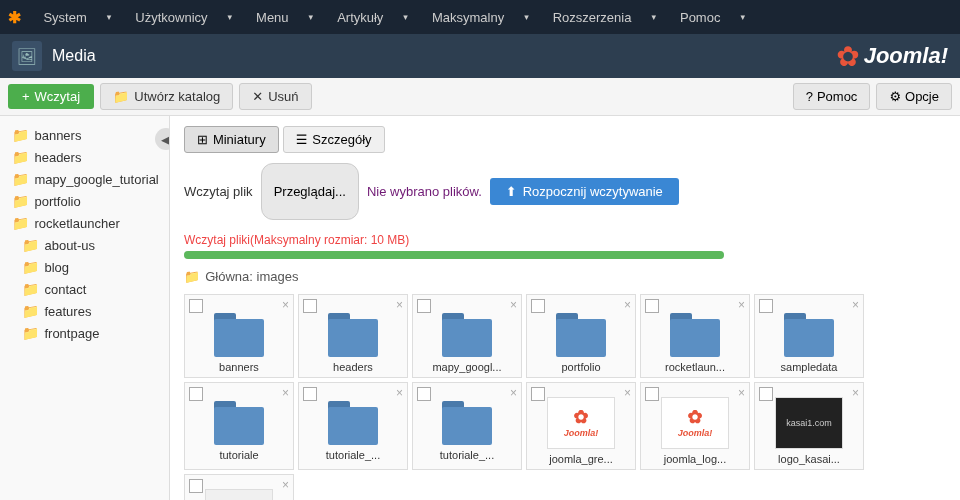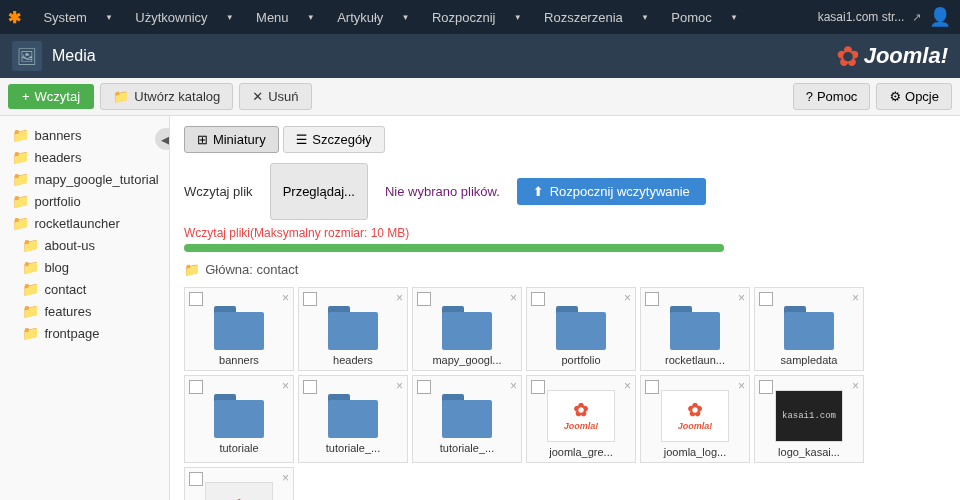--- a/index.html
+++ b/index.html
@@ -213,29 +213,29 @@
       border-color: #aaa;
     }
 
     
     .upload-area {
       margin-bottom: 8px;
     }
     .upload-row {
       display: flex;
       align-items: center;
-      gap: 17px;
-      margin-bottom: 6px;
+      gap: 8px;
+      margin-bottom: 13px;
     }
     .upload-label { font-size: 13px; color: #333; }
     .browse-btn {
       background: #e8e8e8;
       border: 1px solid #ccc;
       padding: 20px 12px;
-      border-radius: 3px;
+      border-radius: 12px;
       cursor: pointer;
       font-size: 13px;
     }
     .no-file { color: #701a75; font-size: 13px; }
     .start-upload-btn {
       background: #3a87d4;
       color: white;
       border: none;
       padding: 6px 16px;
       border-radius: 3px;
@@ -356,21 +356,20 @@
     }
     .kasai-thumb {
       background: #222;
       width: 100%;
       height: 100%;
       display: flex;
       align-items: center;
       justify-content: center;
       color: white;
       font-size: 9px;
-      font-family: Liberation Mono, monospace;
     }
     .powered-thumb {
       background: #f0f0f0;
       width: 100%;
       height: 100%;
       display: flex;
       align-items: center;
       justify-content: center;
       flex-direction: column;
     }
@@ -390,35 +389,30 @@
   </div>
   <div class="nav-item">
     <span>Menu</span>
     <span class="arrow">▾</span>
   </div>
   <div class="nav-item">
     <span>Artykuły</span>
     <span class="arrow">▾</span>
   </div>
   <div class="nav-item">
-    <span>Rozpocznij</span>
+    <span>Maksymalny</span>
     <span class="arrow">▾</span>
   </div>
   <div class="nav-item">
     <span>Rozszerzenia</span>
     <span class="arrow">▾</span>
   </div>
   <div class="nav-item">
     <span>Pomoc</span>
     <span class="arrow">▾</span>
-  </div>
-  <div class="top-nav-right">
-    <span class="domain">kasai1.com str...</span>
-    <span class="ext-icon">↗</span>
-    <span style="color:#ccc;font-size:18px;cursor:pointer;">👤</span>
   </div>
 </div>
 
 <div class="title-bar">
   <div class="page-icon">
     <span>🖼</span>
   </div>
   <h1>Media</h1>
   <div class="joomla-logo">
     <span class="joomla-flower">✿</span>
@@ -523,21 +517,21 @@
         </button>
       </div>
       <div class="upload-hint">Wczytaj pliki(Maksymalny rozmiar: 10 MB)</div>
       <div class="progress-bar-container">
         <div class="progress-bar-fill"></div>
       </div>
     </div>
 
     <div class="path-bar">
       <span class="folder-sm">📁</span>
-      <span>Główna: contact</span>
+      <span>Główna: images</span>
     </div>
 
     <div class="file-grid">
 
       <div class="file-item">
         <div class="file-checkbox"></div>
         <span class="file-close">×</span>
         <div class="folder-thumb">
           <div class="folder-tab"></div>
           <div class="folder-body"></div>

